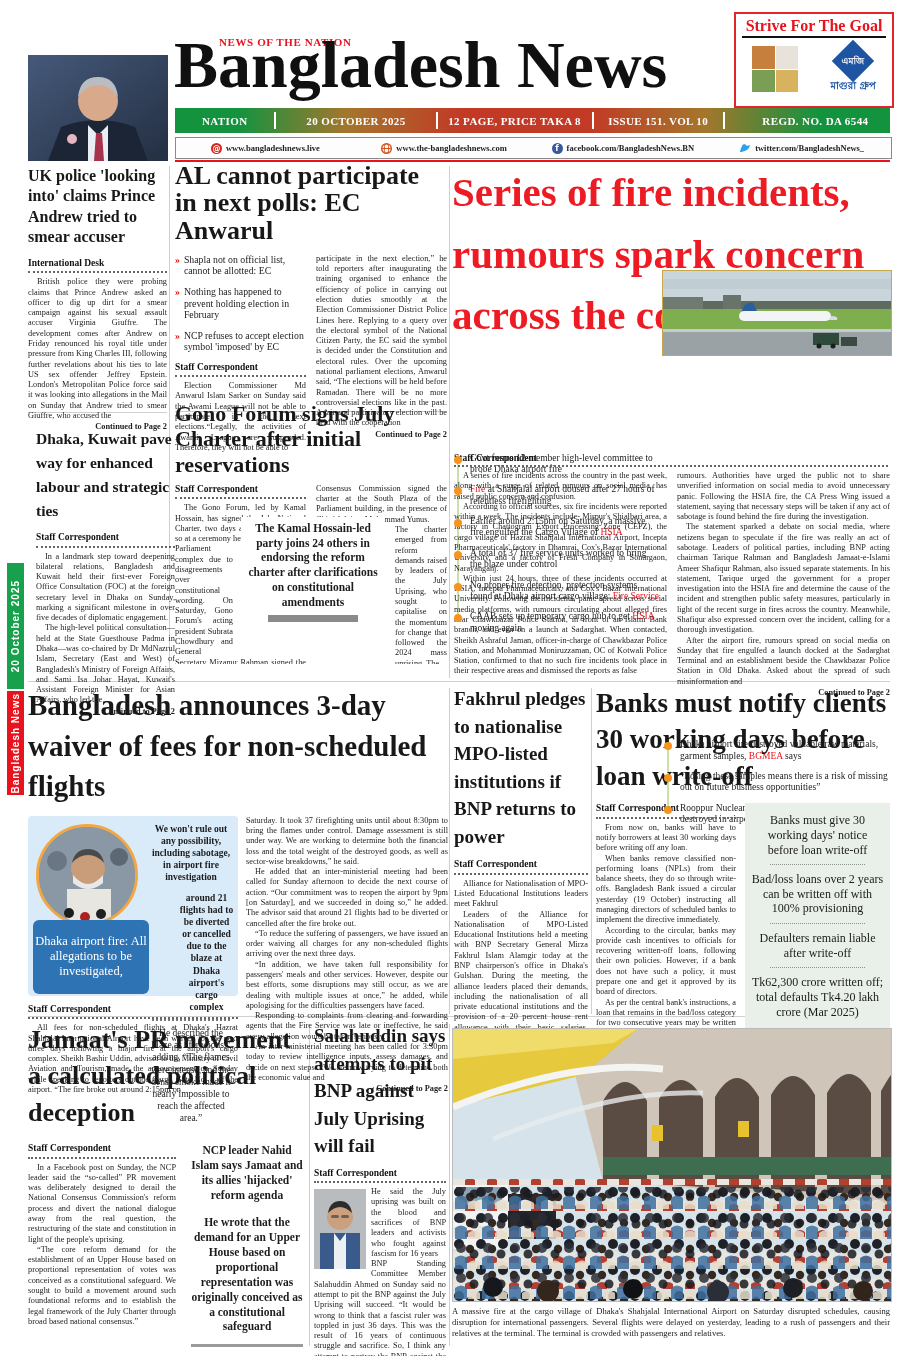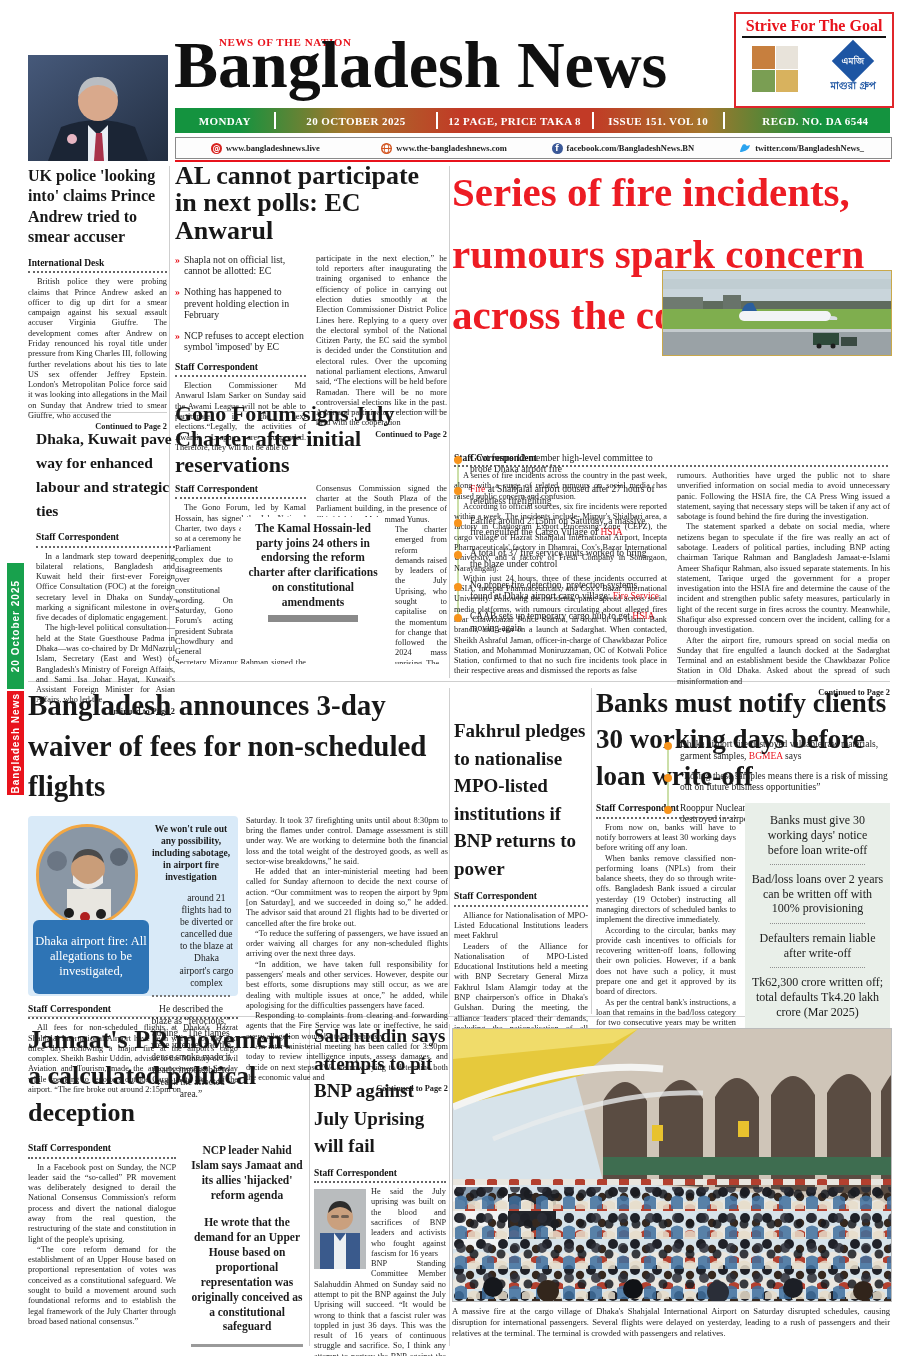--- a/index.html
+++ b/index.html
@@ -112,21 +112,21 @@
       <div class="diamond-wrap">
         <div class="diamond">
             <span>এমজি</span>
           </div>
         <div class="brand-b">মাগুরা গ্রুপ</div>
       </div>
     </div>
   </div>
 
   <div class="abs datebar" style="left:175px;top:108px;width:715px;height:25px;">
-    <div class="dseg" style="flex:1;">MONDAY</div>
+    <div class="dseg" style="flex:1;">NATION</div>
     <div class="dsep"></div>
     <div class="dseg" style="flex:1.6;">20 OCTOBER 2025</div>
     <div class="dsep"></div>
     <div class="dseg" style="flex:1.55;">12 PAGE, PRICE TAKA 8</div>
     <div class="dsep"></div>
     <div class="dseg" style="flex:1.3;">ISSUE 151. VOL 10</div>
     <div class="dsep"></div>
     <div class="dseg" style="flex:1.5;padding-left:16px;">REGD. NO. DA 6544</div>
   </div>
 
@@ -330,21 +330,21 @@
               <path d="M34 48 Q49 66 64 48 L64 56 Q49 68 34 56 Z" fill="#e8e8e8"></path>
               <path d="M33 36 Q36 22 49 22 Q62 22 65 36 Q58 28 49 28 Q40 28 33 36 Z" fill="#4a4a4a"></path>
               <circle cx="30" cy="86" r="5" fill="#1c1c1c"></circle>
                 <circle cx="46" cy="90" r="5" fill="#b02020"></circle>
                 <circle cx="62" cy="87" r="5" fill="#202020"></circle>
             </svg>
           </div>
           <div class="qlabel">Dhaka airport fire: All allegations to be investigated,</div>
           <div class="qtxt">
             <div>We won't rule out any possibility, including sabotage, in airport fire investigation</div>
-            <div style="margin-top:8px;font-weight:400;margin-left:31px;">around 21 flights had to be diverted or cancelled due to the blaze at Dhaka airport's cargo complex</div>
+            <div style="margin-top:8px;font-weight:700;margin-left:31px;">around 21 flights had to be diverted or cancelled due to the blaze at Dhaka airport's cargo complex</div>
             <div class="qsep"></div>
             <div style="font-weight:500;">He described the blaze as “ferocious,” adding, “The flames were intense, and the dense smoke made it nearly impossible to reach the affected area.”</div>
           </div>
         </div>
         <div class="byline" style="margin-top:8px;">Staff Correspondent</div>
         <div class="brule"></div>
         <div class="bodytxt">
             <p>All fees for non-scheduled flights at Dhaka's Hazrat Shahjalal International Airport have been waived for the next three days following a major fire at the airport's cargo complex. Sheikh Bashir Uddin, advisor to the Ministry of Civil Aviation and Tourism, made the announcement on Sunday while speaking to reporters outside Cargo Gate No. 8 of the airport. “The fire broke out around 2:15pm on</p>
           </div>
       </div>
@@ -355,21 +355,21 @@
             <p>“To reduce the suffering of passengers, we have issued an order waiving all charges for any non-scheduled flights arriving over the next three days.</p>
           <p>“In addition, we have taken full responsibility for passengers' meals and other services. However, despite our best efforts, some disruptions may still occur, as we are dealing with multiple issues at once,” he added, while apologising for the difficulties passengers have faced.</p>
             <p>Responding to complaints from clearing and forwarding agents that the Fire Service was late or ineffective, he said every allegation would be taken seriously.</p>
             <p>An inter-ministerial meeting has been called for 3:30pm today to review intelligence inputs, assess damages, and decide on next steps. “We are now trying to determine both the economic value and</p>
         </div>
         <div class="cont">Continued to Page 2</div>
       </div>
     </div>
   </div>
 
-  <div class="abs" style="left:454px;top:717px;width:134px;">
+  <div class="abs" style="left:454px;top:685px;width:134px;">
     <h2 class="hl" style="font-size:19px;line-height:1.45;font-weight:600;">Fakhrul pledges to nationalise MPO-listed institutions if BNP returns to power</h2>
     <div class="byline" style="margin-top:9px;">Staff Correspondent</div>
     <div class="brule"></div>
     <div class="bodytxt">
       <p>Alliance for Nationalisation of MPO-Listed Educational Institutions leaders meet Fakhrul</p>
       <p>Leaders of the Alliance for Nationalisation of MPO-Listed Educational Institutions held a meeting with BNP Secretary General Mirza Fakhrul Islam Alamgir today at the BNP chairperson's office in Dhaka's Gulshan. During the meeting, the alliance leaders placed their demands, including the nationalisation of all private educational institutions and the provision of a 20 percent house rent allowance with their basic salaries. Following the discussions, BNP Media Cell Member Shayrul Kabir Khan told reporters that Fakhrul assured the delegation that BNP, if voted to power in the next election, would give priority to addressing their issues. Delwar Hossain Azizi, member</p>
     </div>
     <div class="cont">Continued to Page 2</div>
   </div>
 

